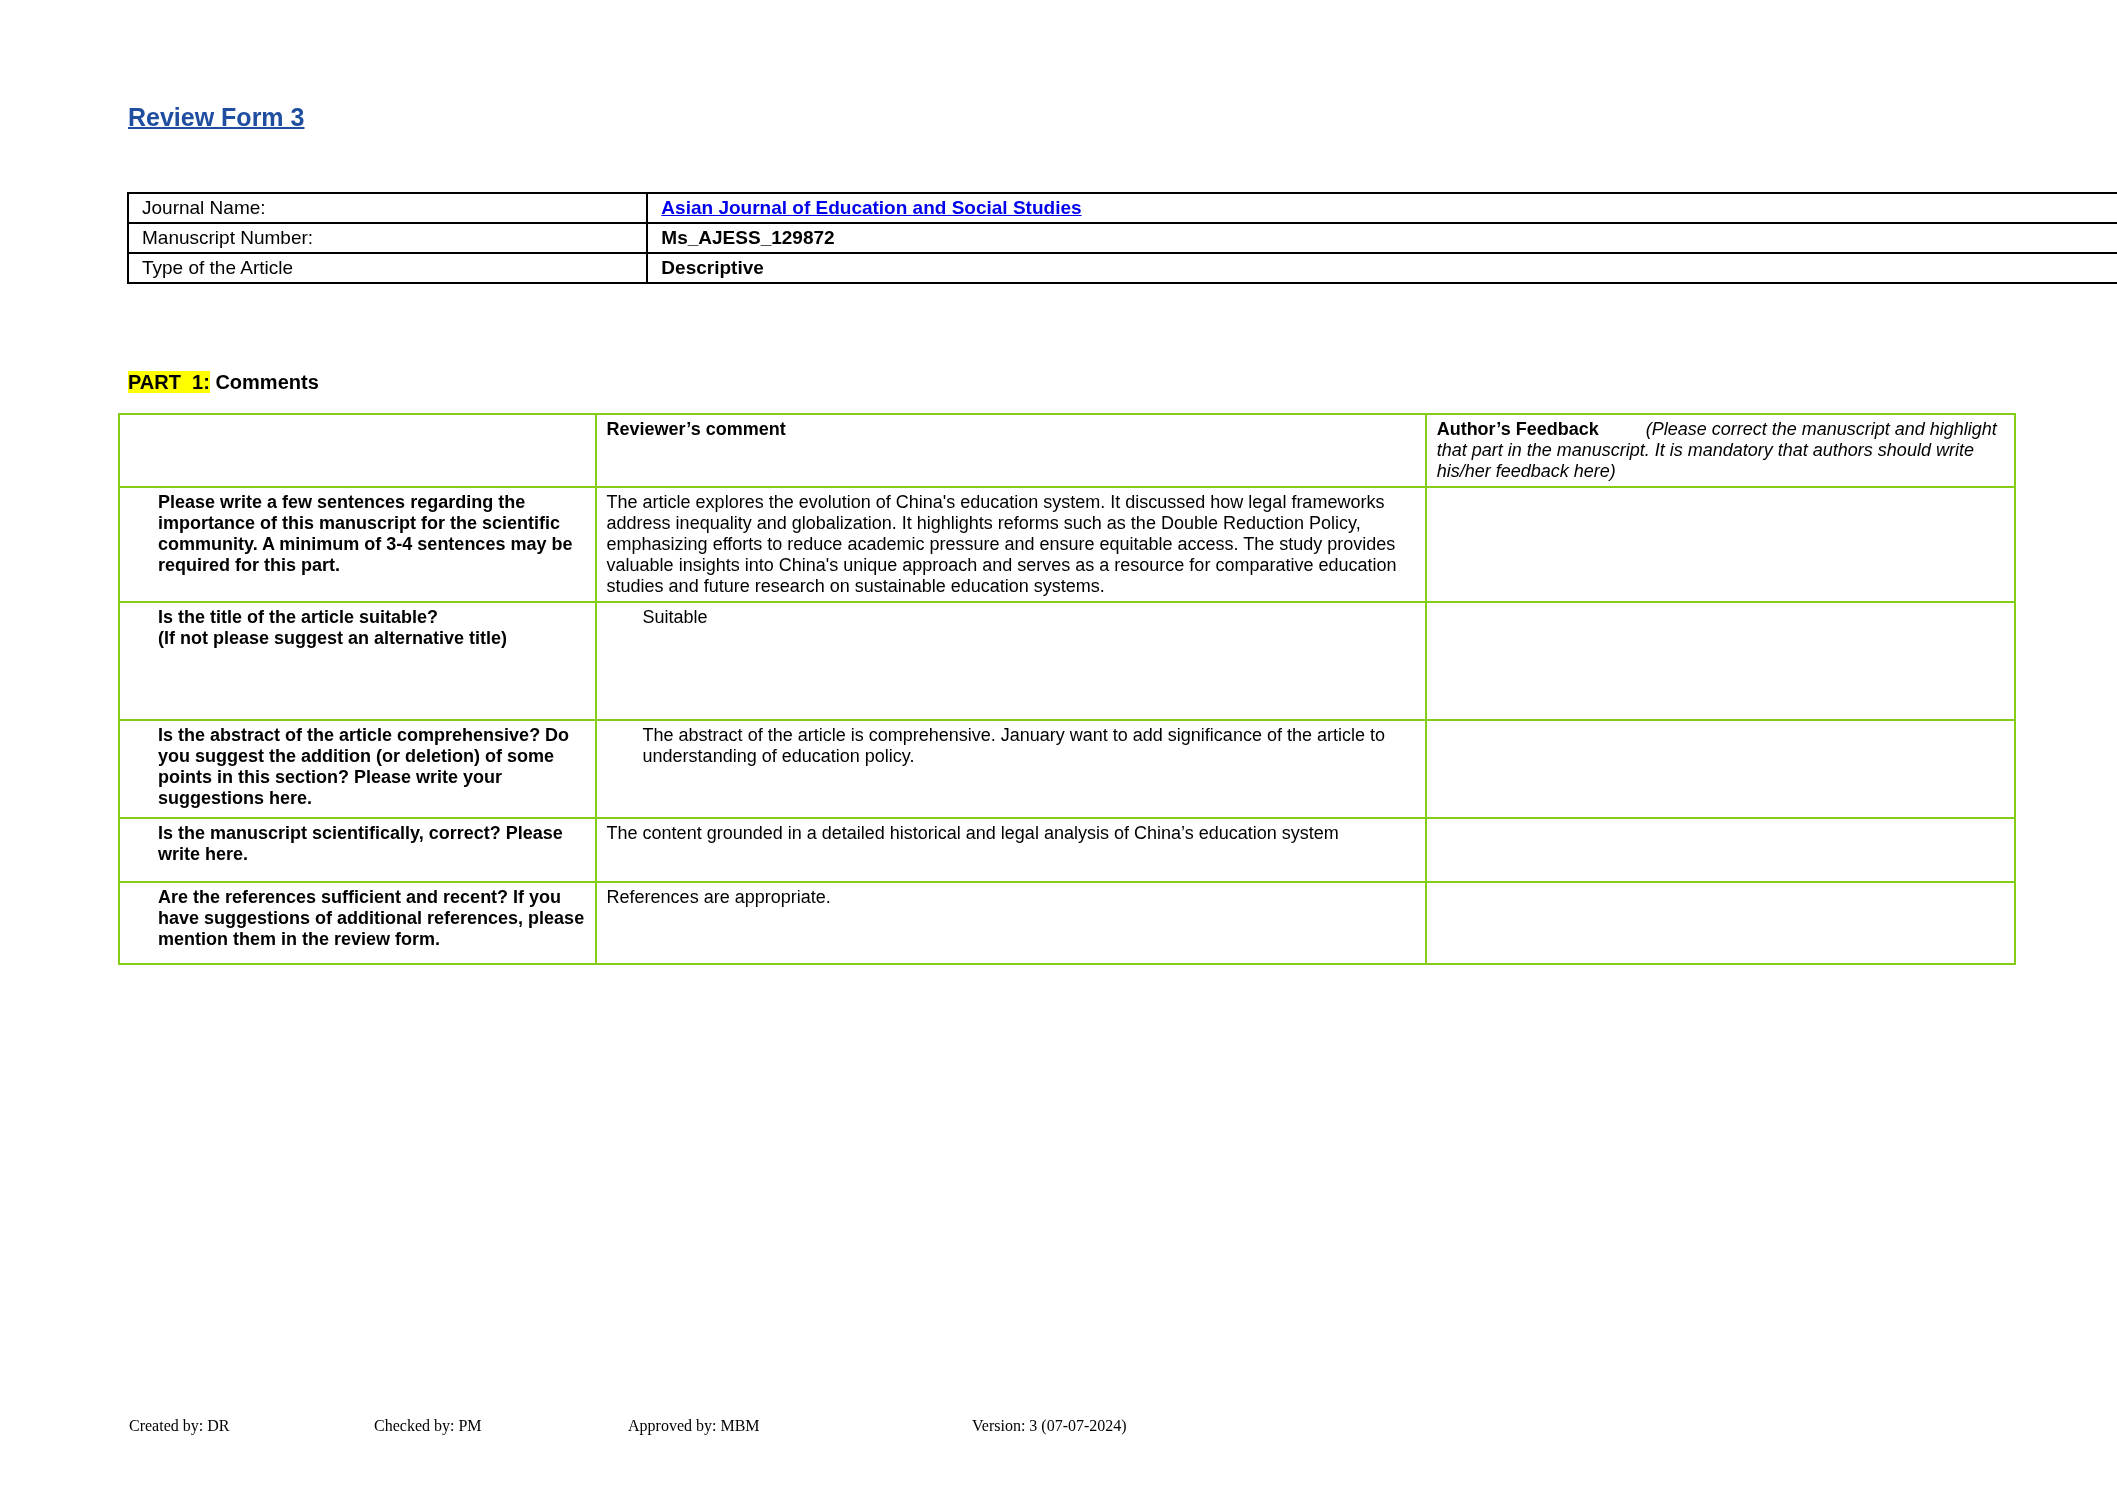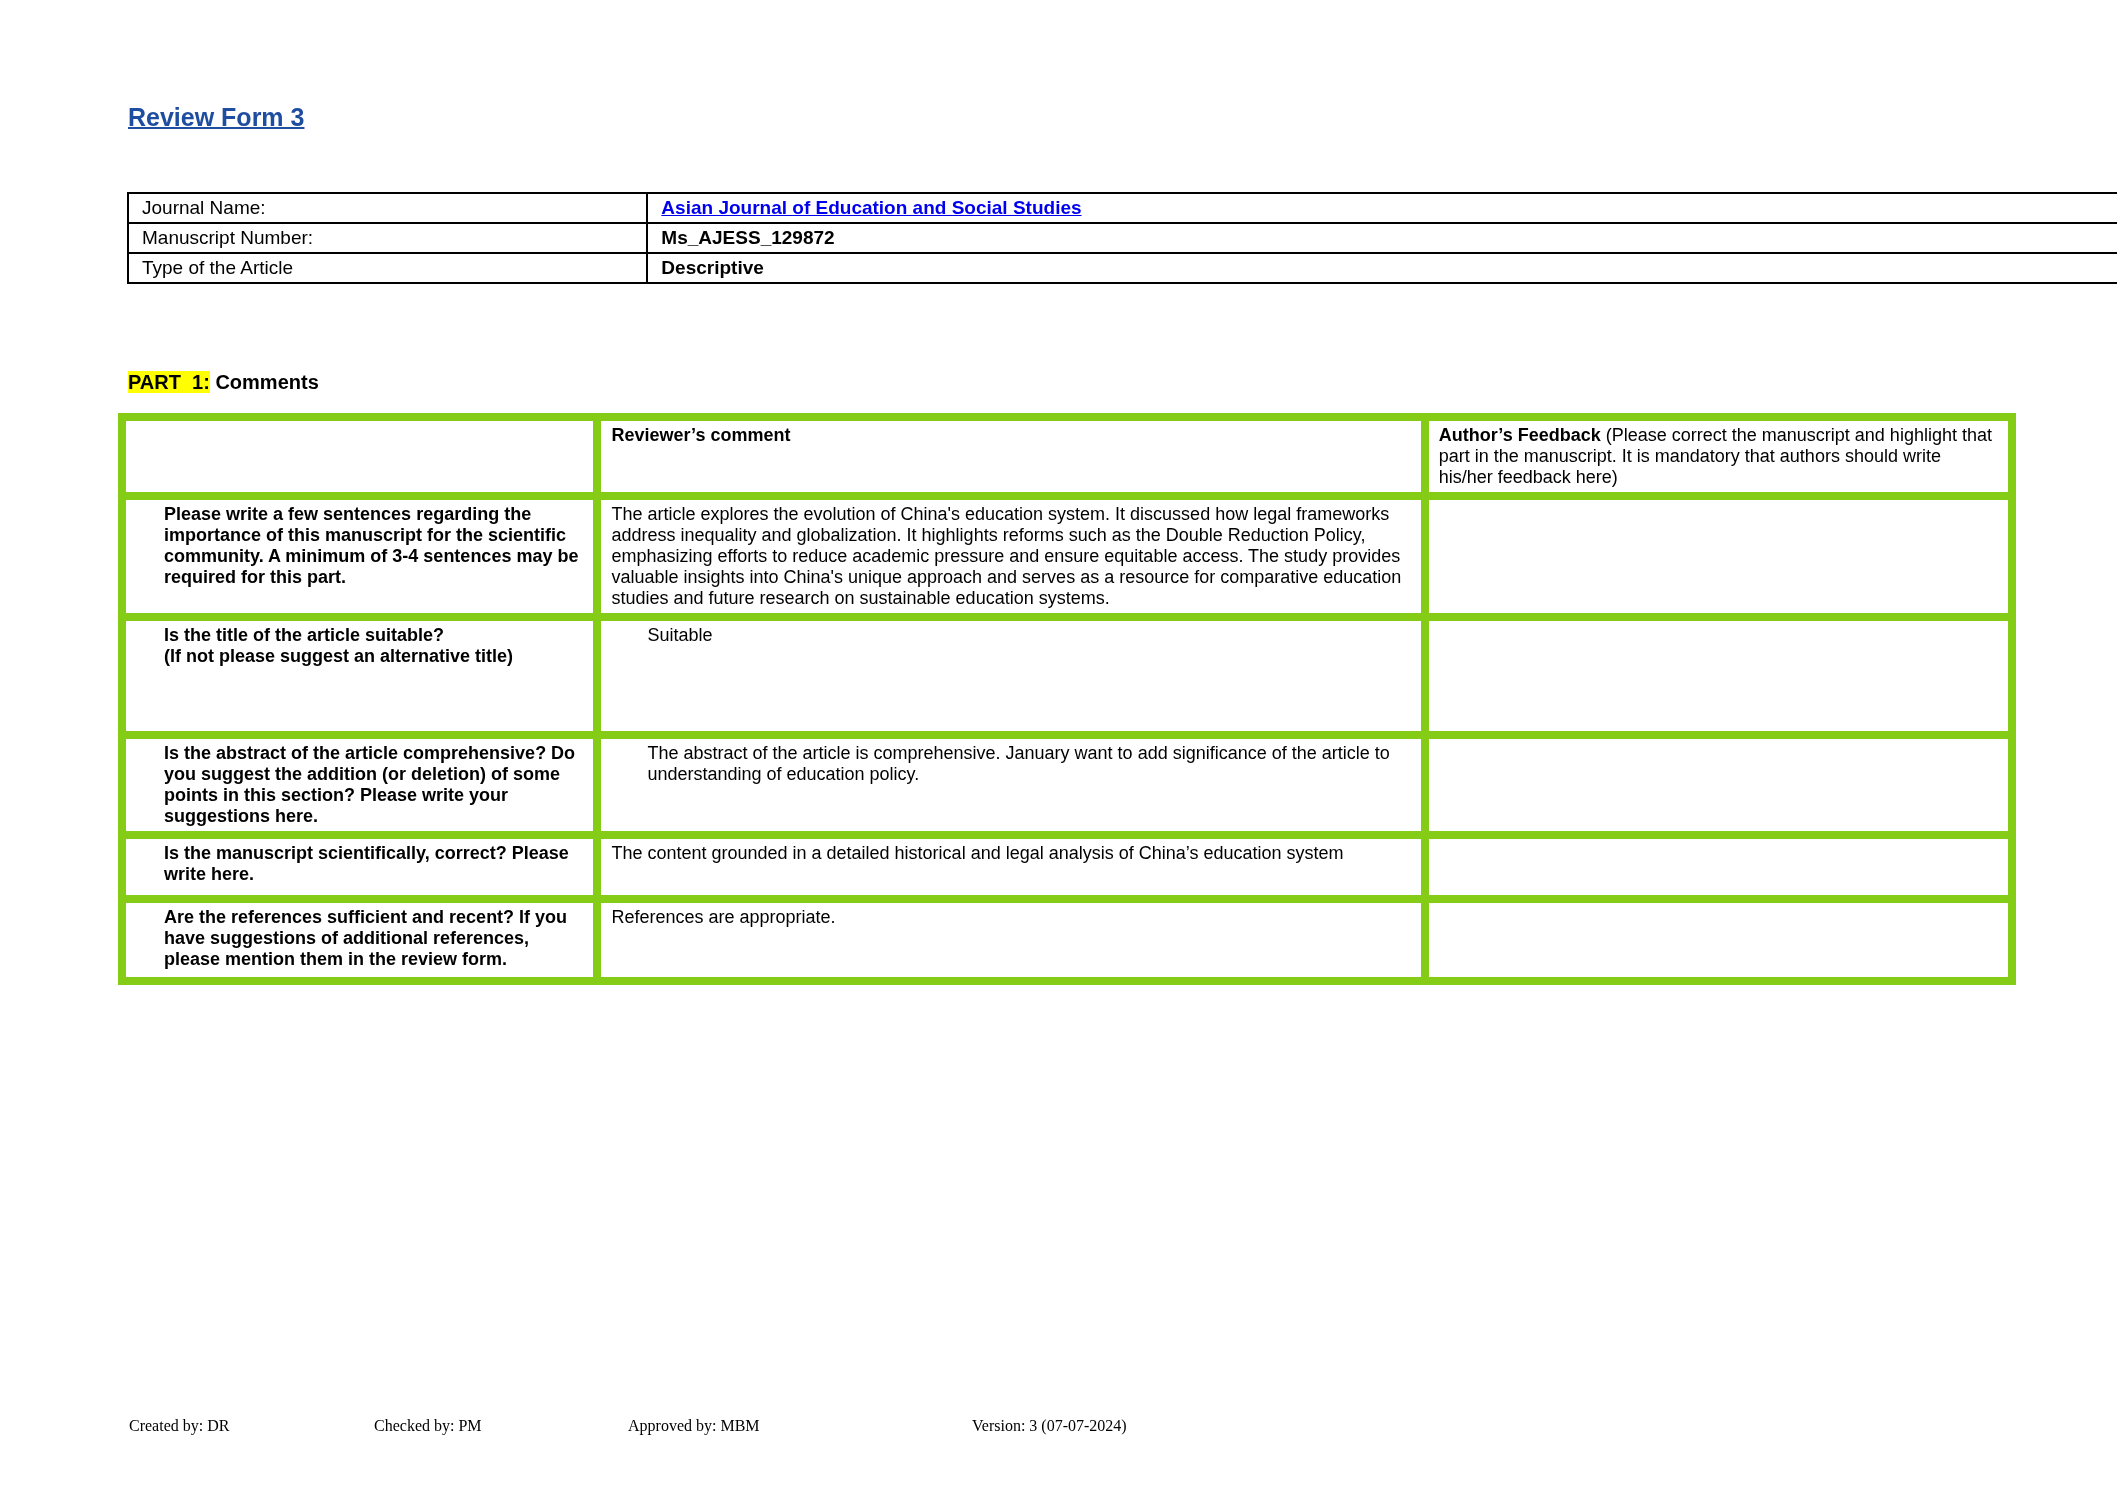--- a/index.html
+++ b/index.html
@@ -53,33 +53,33 @@
   .part-highlight{background:var(--highlight-yellow);white-space:pre;}
   .part-label{white-space:pre;}
   
   .comments-table{
     position:absolute;left:118px;top:413px;
     width:1898px;
     border-collapse:collapse;
     font-size:18px;line-height:21px;
   }
   .comments-table td{
-    border:8px solid #84cc16;
+    border:2px solid #84cc16;
     vertical-align:top;
     padding:4px 10px;
   }
   .comments-table td.q{
     font-weight:bold;
     padding-left:38px;
   }
   .q-text{white-space:pre-line;}
   .comments-table td.c.indent{padding-left:46px;}
   .hdr-reviewer{font-weight:bold;}
   .hdr-author-bold{font-weight:bold;}
-  .hdr-author-note{}
+  .hdr-author-note{font-style:italic;margin-left:42px;}
   
   .r-hdr td{height:62px;}
   .r-1 td{height:115px;}
   .r-2 td{height:118px;}
   .r-3 td{height:98px;}
   .r-4 td{height:64px;}
   .r-5 td{height:82px;}
   .info-r1 td{height:28px;}
   .info-r2 td{height:28px;}
   .info-r3 td{height:56px;}

